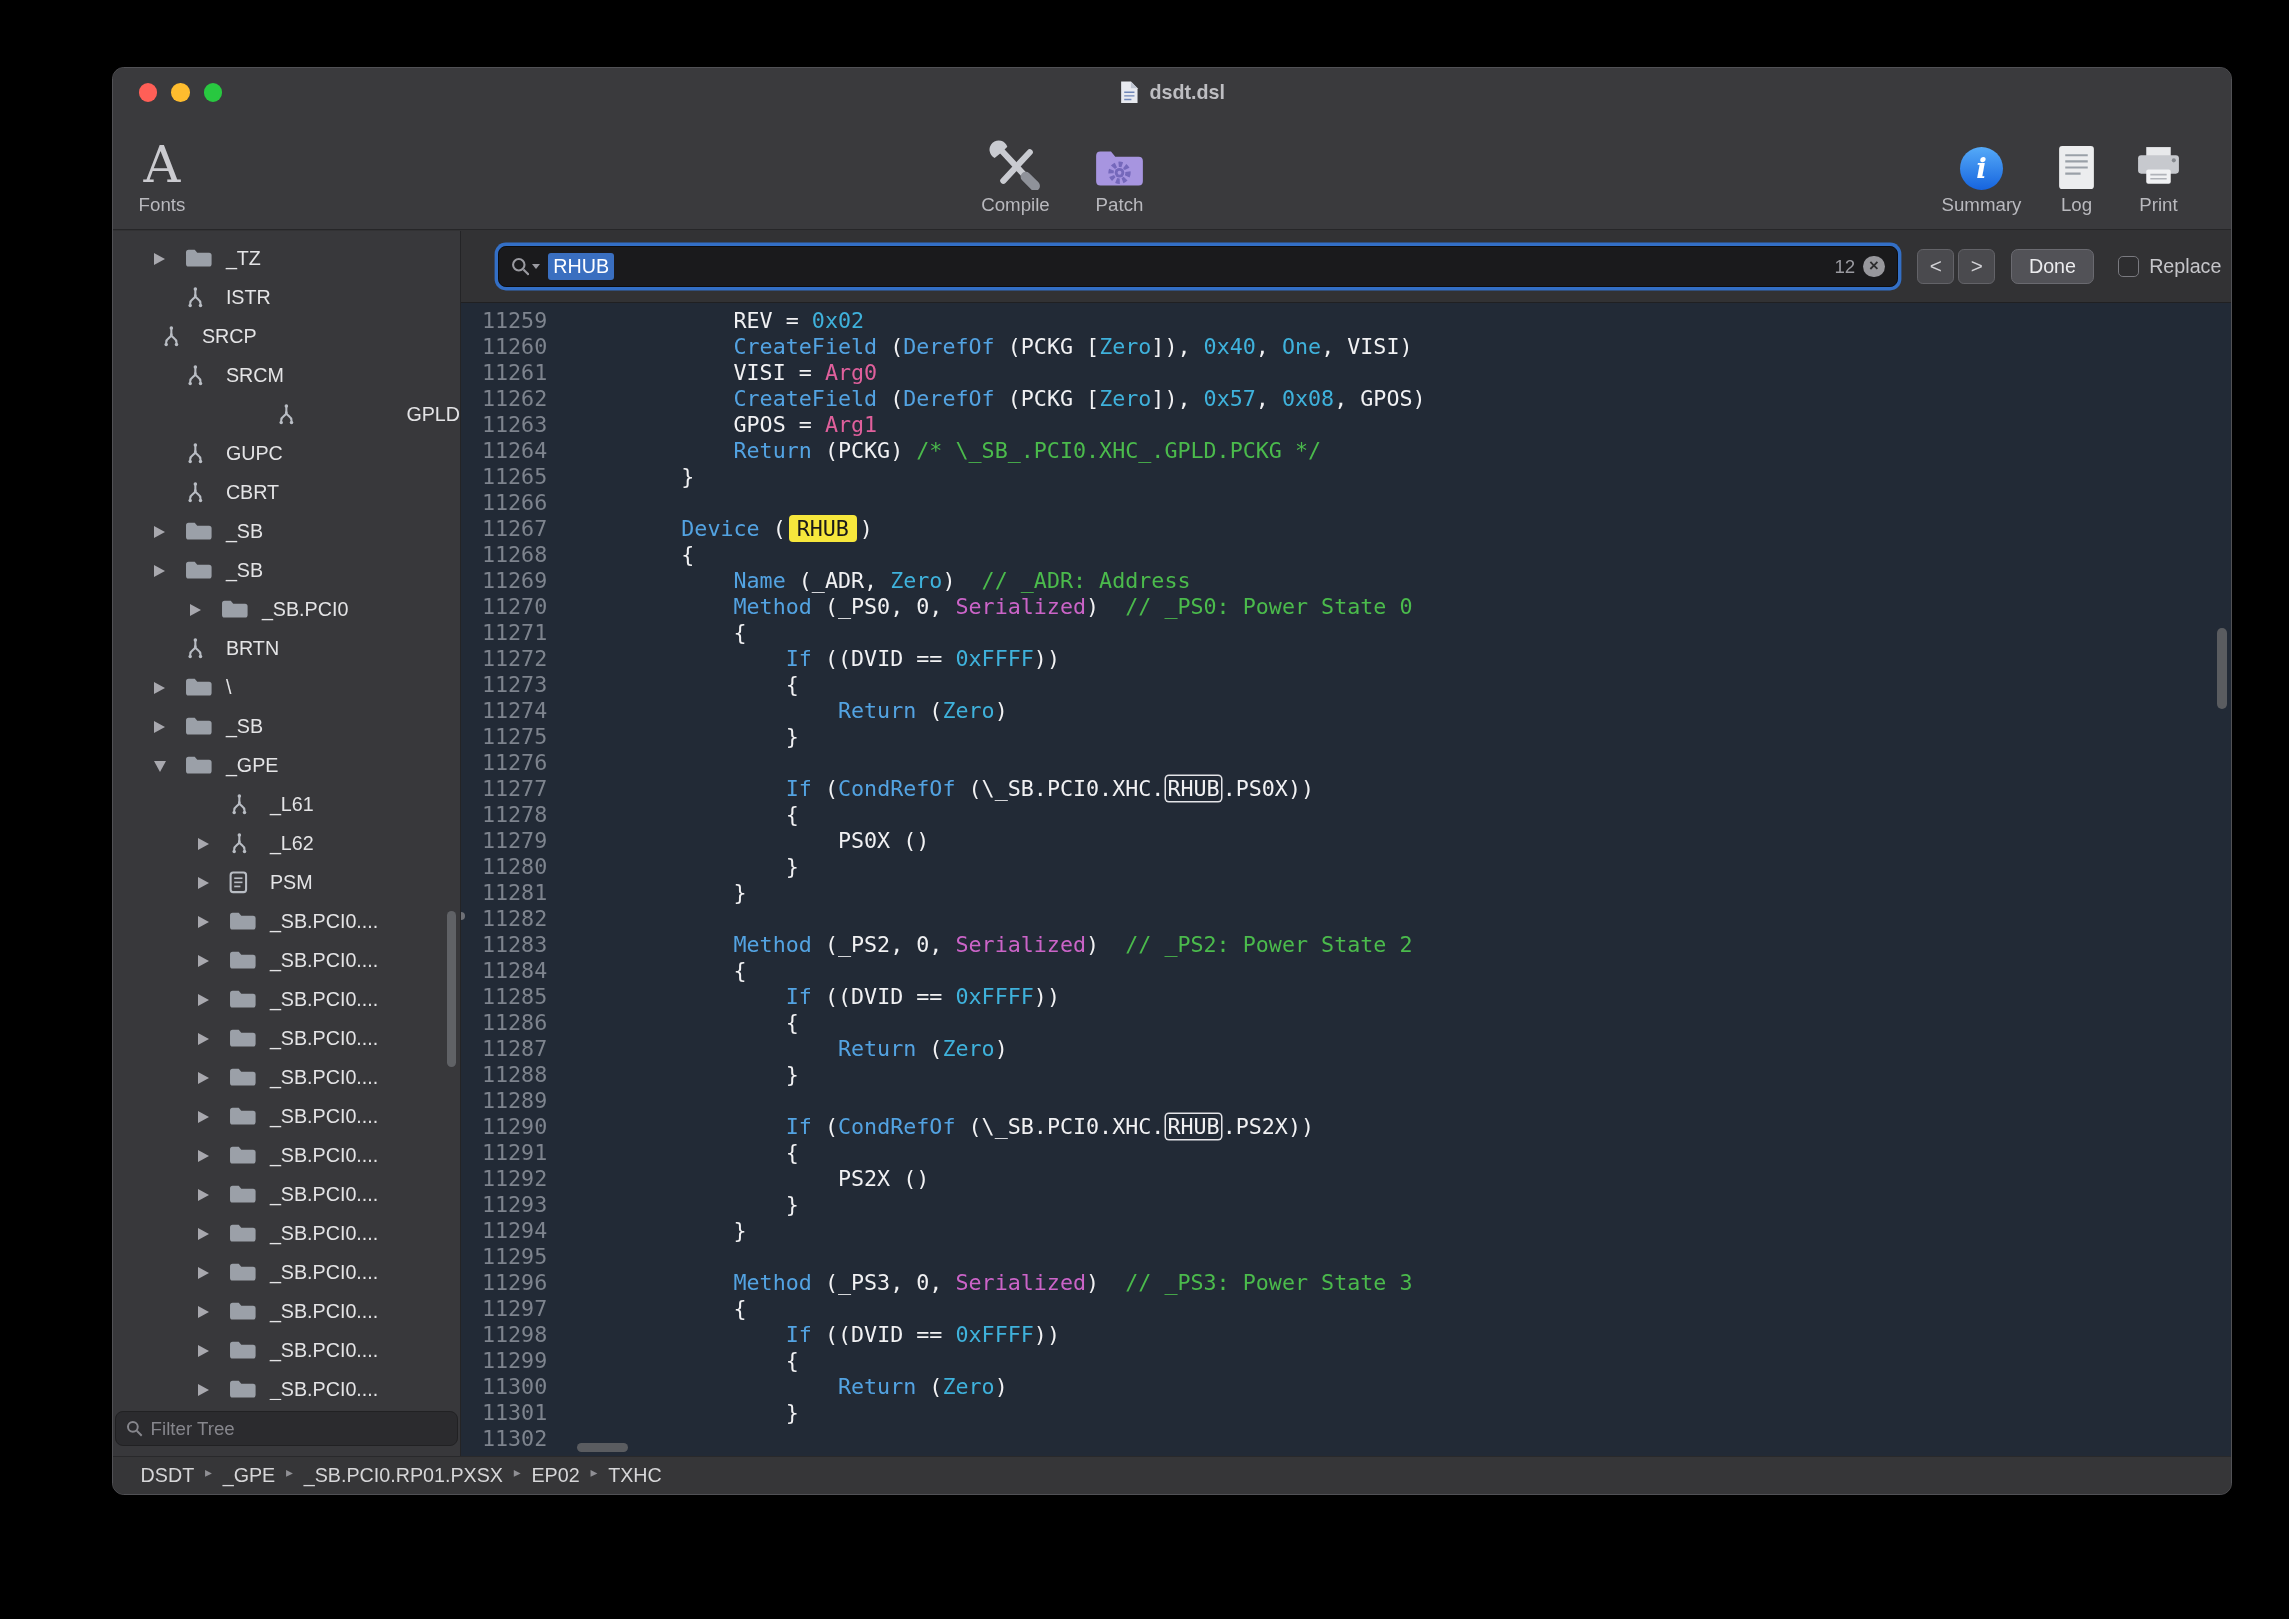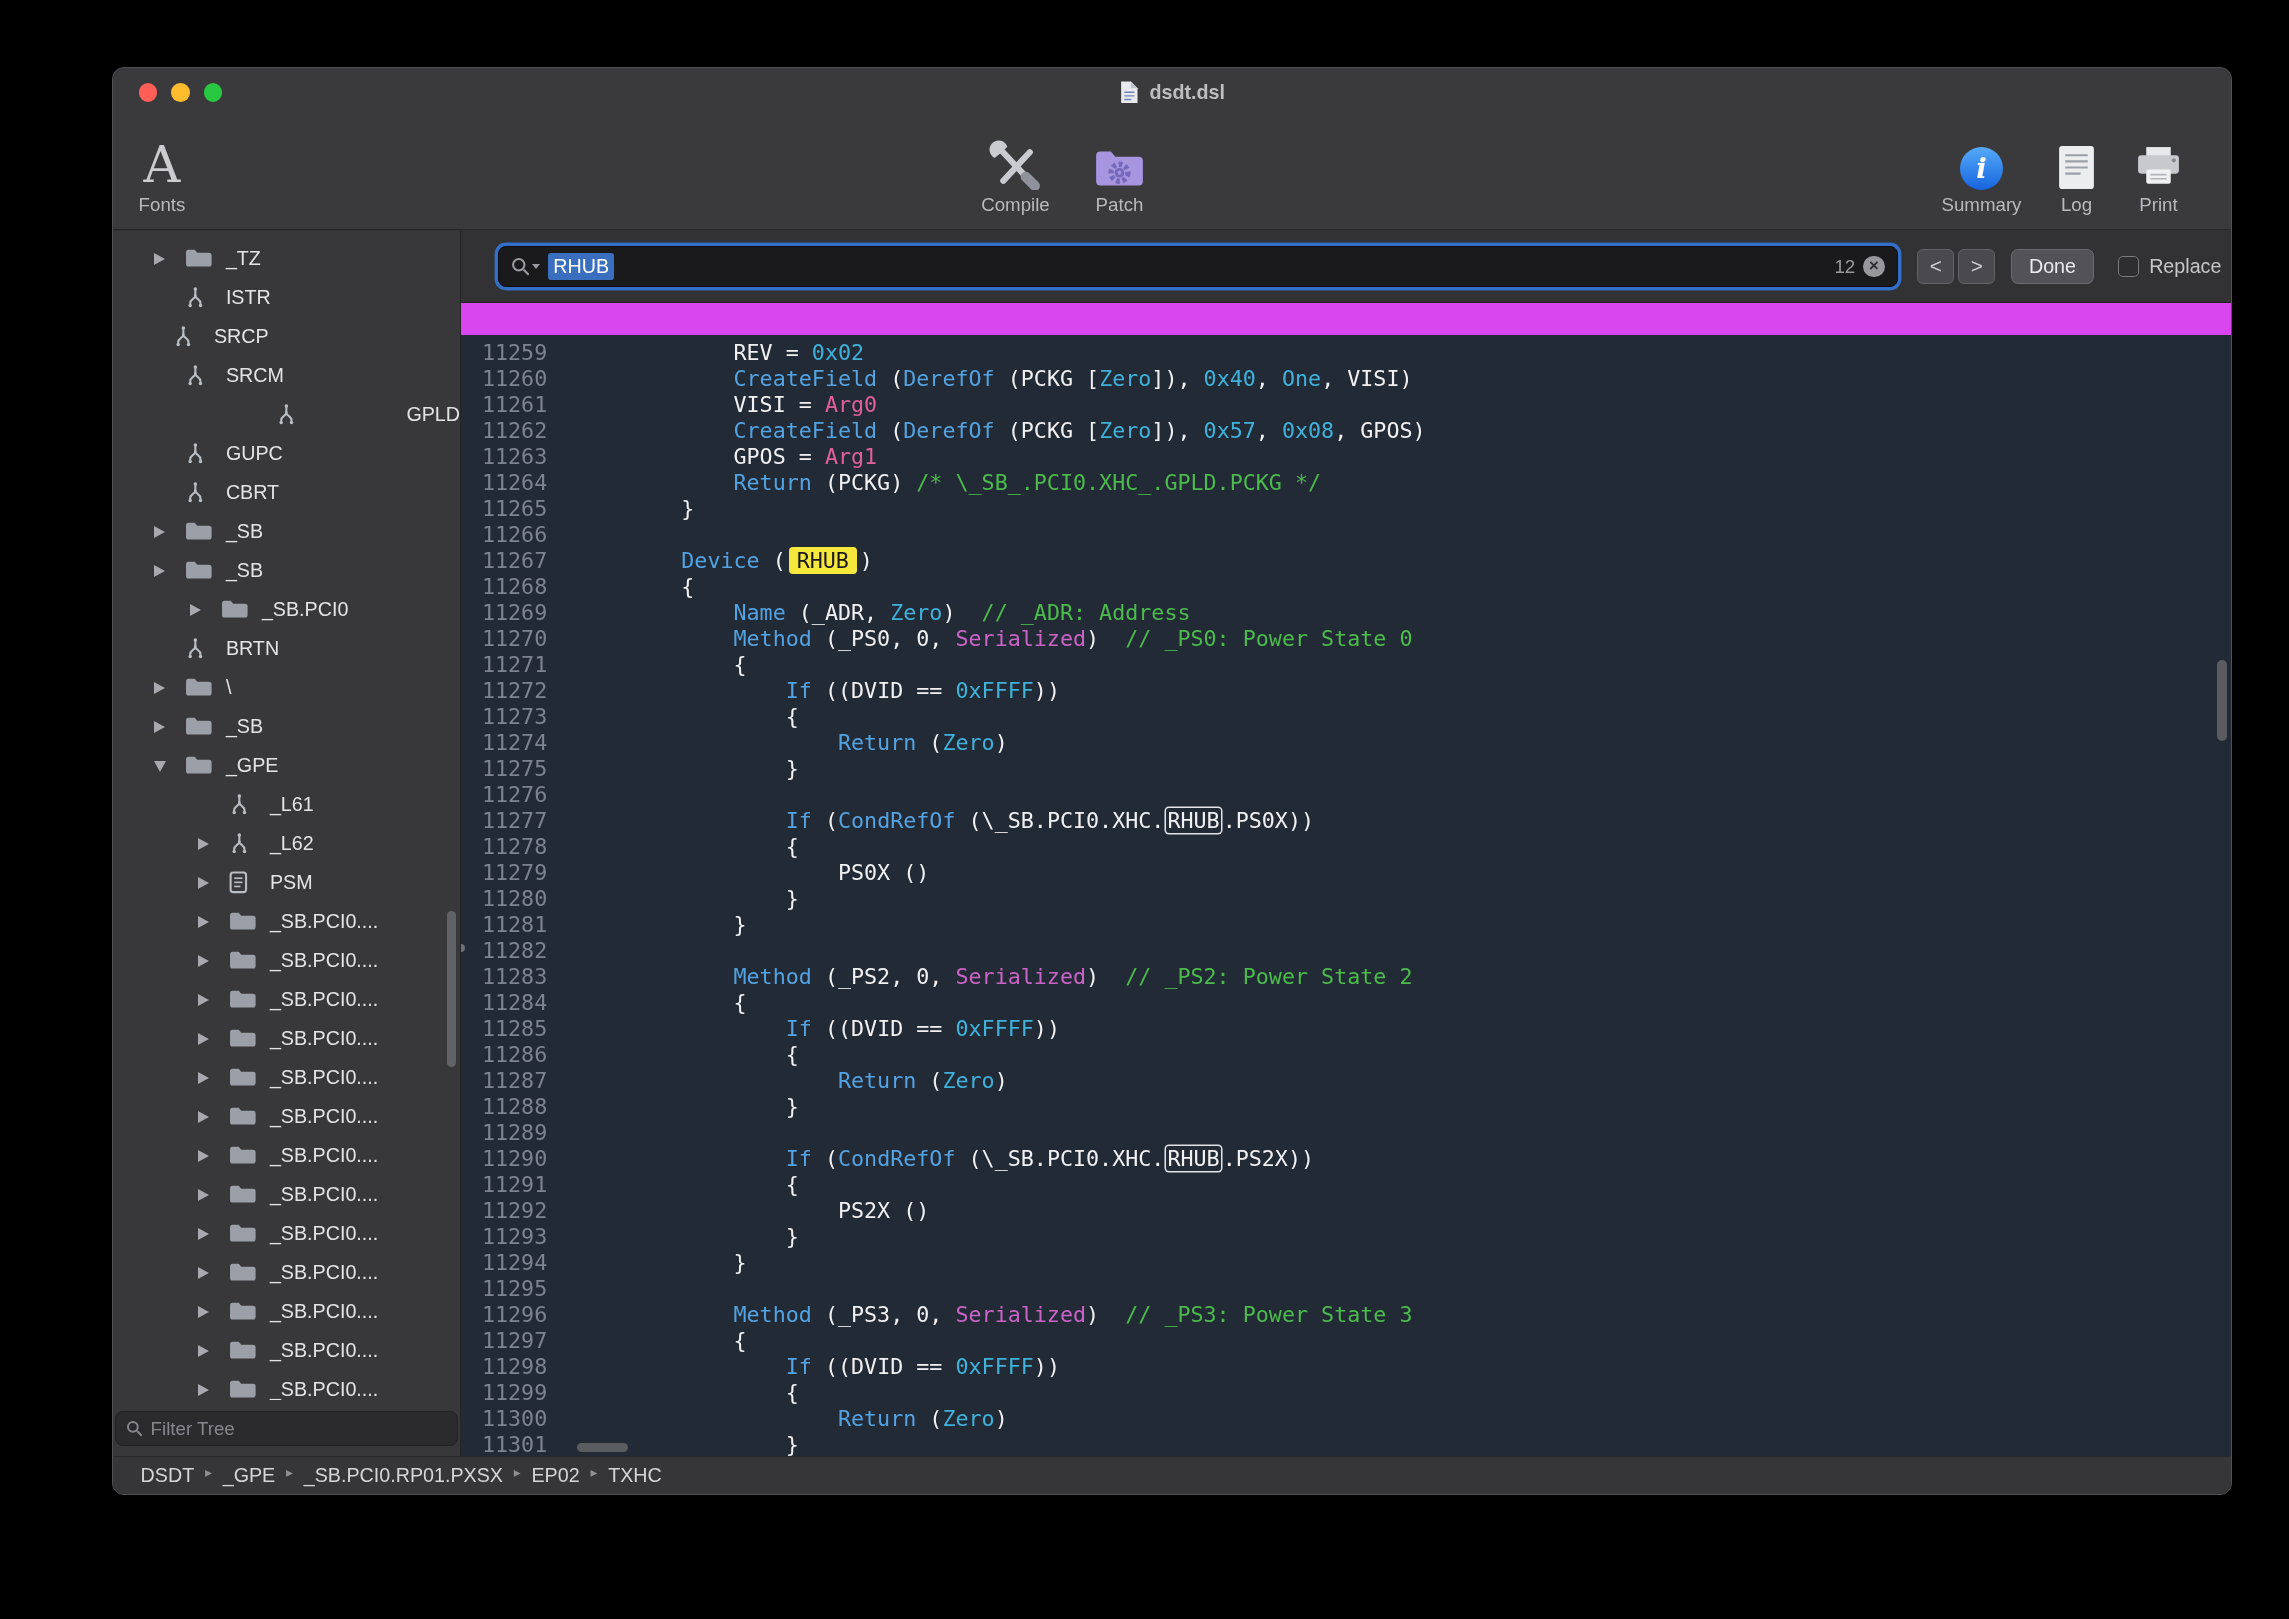--- a/index.html
+++ b/index.html
@@ -39,21 +39,21 @@
   .tri-d{width:0;height:0;border-top:11.8px solid #a8a8ae;border-left:6.9px solid transparent;border-right:6.9px solid transparent;}
   .tree-icon{width:26.6px;height:23.6px;margin-right:13.8px;flex:none;display:flex;align-items:center;}
   .tree-label{white-space:nowrap;}
   .side-scroll{position:absolute;right:3.9px;top:680px;width:8.9px;height:156px;border-radius:4.9px;background:#606266;}
   .filter-area{height:57px;display:flex;align-items:center;justify-content:center;}
   .filter-field{width:321px;height:33px;border-radius:7.9px;background:#2b2b2e;border:1px solid #212123;
                 display:flex;align-items:center;padding:0 9.9px;gap:7.9px;}
   .filter-ph{color:#86868c;font-size:18.7px;}
 
   
-  .rightpane{flex:1;display:flex;flex-direction:column;background:#d946ef;position:relative;gap:32px;}
+  .rightpane{flex:1;display:flex;flex-direction:column;background:#d946ef;position:relative;}
   .findbar{height:71px;display:flex;align-items:center;background:#323234;border-bottom:1px solid #202022;}
   .search-field{margin-left:37px;width:1374px;height:39px;border-radius:7.9px;background:#1a1a1c;
                 border:1px solid #0d0d0e;box-shadow:0 0 0 3.4px rgba(52,122,224,.85);
                 display:flex;align-items:center;padding:0 11.8px;gap:7.9px;}
   .query{color:#fff;font-size:19.7px;background:#3a6fc0;border-radius:3px;padding:2px 4.9px;}
   .match-count{margin-left:auto;color:#9a9aa0;font-size:18.7px;}
   .clear-btn{width:21.7px;height:21.7px;border-radius:50%;background:#97979c;color:#2c2c2e;
              display:flex;align-items:center;justify-content:center;font-size:16.7px;font-weight:bold;line-height:1;}
   .nav-group{display:flex;gap:3.9px;margin-left:19.7px;}
   .nav-btn{width:35px;height:31.5px;border-radius:5.9px;background:#4a4a4e;border:1px solid #636368;
@@ -217,21 +217,21 @@
                 <path d="M10 3.5 v5.5"></path>
                 <path d="M10 9 c0 4 -5 3 -5 8"></path>
                 <path d="M10 9 c0 4 5 3 5 8"></path>
                 <circle cx="10" cy="2.8" r="1.7" fill="#b9bdc4" stroke="none"></circle>
                 <circle cx="5" cy="19" r="1.7" fill="#b9bdc4" stroke="none"></circle>
                 <circle cx="15" cy="19" r="1.7" fill="#b9bdc4" stroke="none"></circle>
               </svg>
             </span>
             <span class="tree-label">ISTR</span>
           </div>
-          <div class="tree-row" style="padding-left: 29px;">
+          <div class="tree-row" style="padding-left: 17px;">
             <span class="tri"></span>
             <span class="tree-icon">
               <svg width="20.7" height="22.7" viewBox="0 0 20 22" fill="none" stroke="#b9bdc4" stroke-width="2" stroke-linecap="round">
                 <path d="M10 3.5 v5.5"></path>
                 <path d="M10 9 c0 4 -5 3 -5 8"></path>
                 <path d="M10 9 c0 4 5 3 5 8"></path>
                 <circle cx="10" cy="2.8" r="1.7" fill="#b9bdc4" stroke="none"></circle>
                 <circle cx="5" cy="19" r="1.7" fill="#b9bdc4" stroke="none"></circle>
                 <circle cx="15" cy="19" r="1.7" fill="#b9bdc4" stroke="none"></circle>
               </svg>

